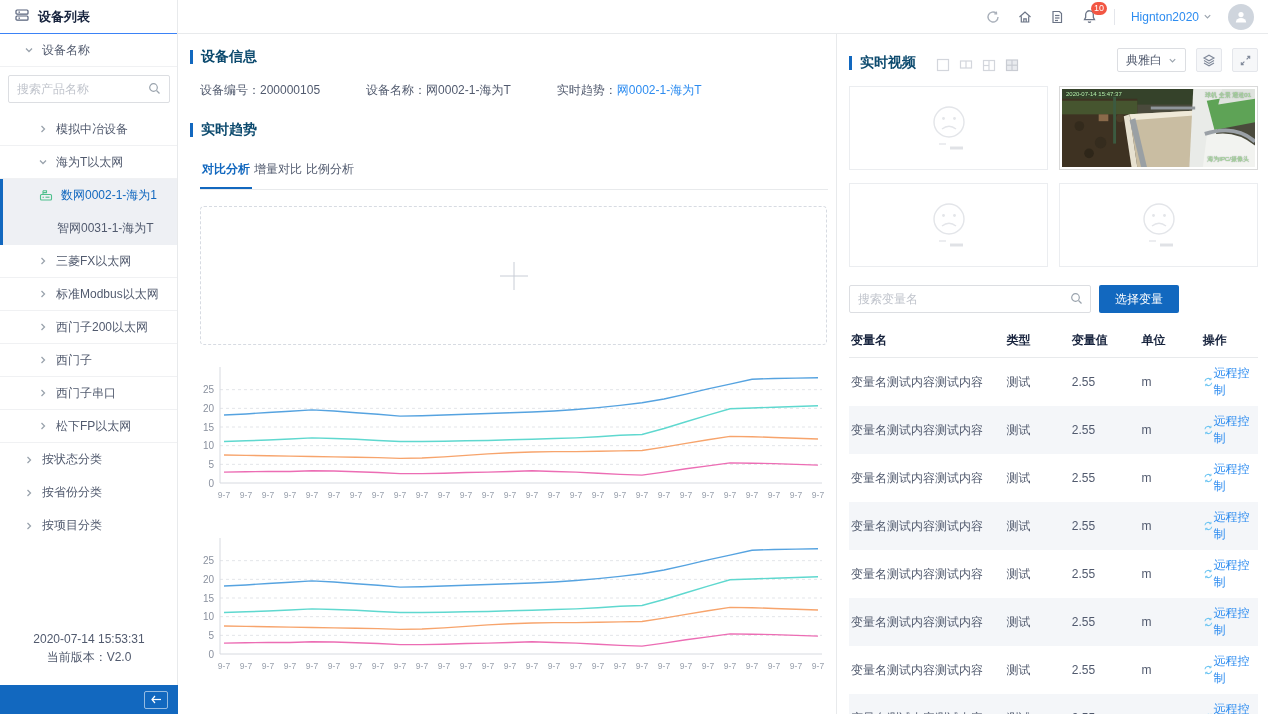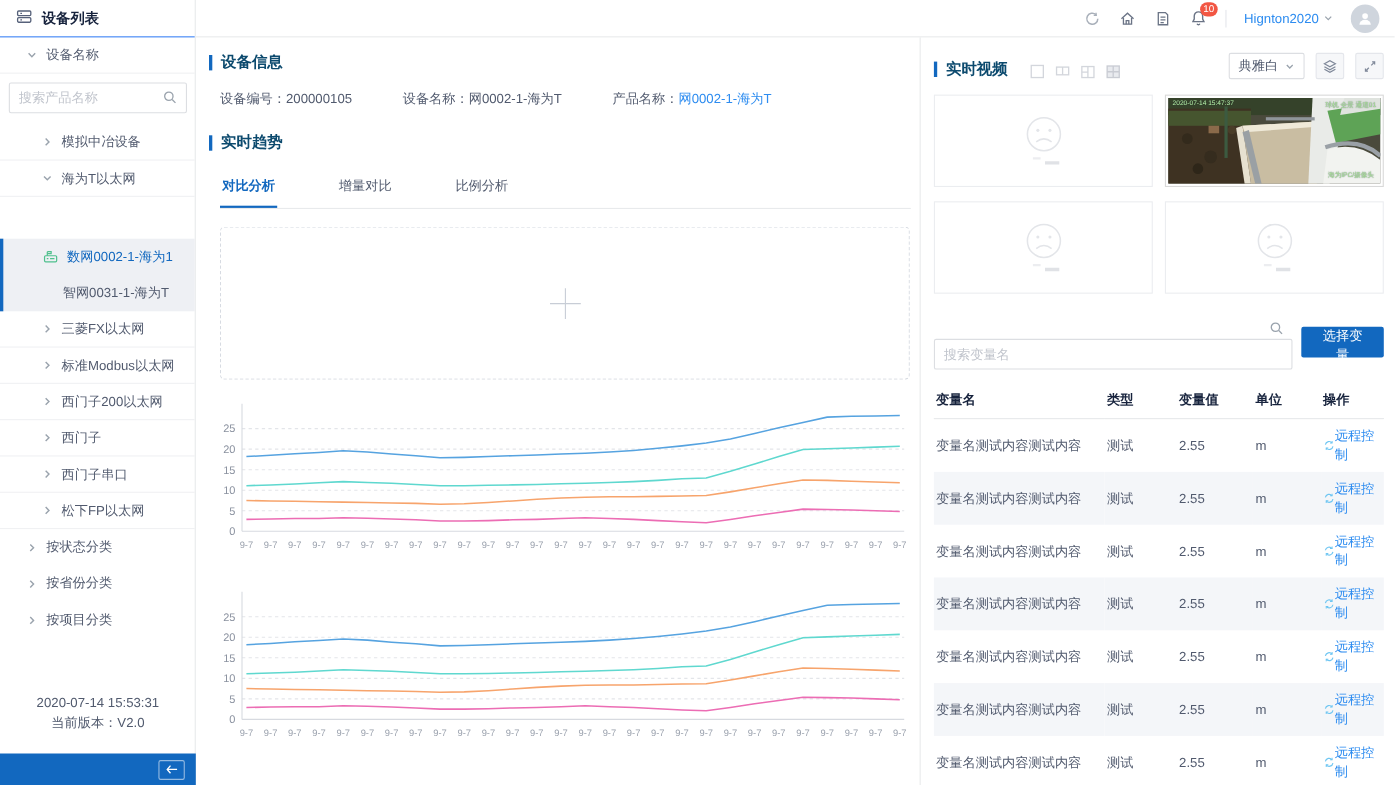--- a/index.html
+++ b/index.html
@@ -8,21 +8,21 @@
   .app { display:flex; width:1268px; height:714px; }
 
   
   .sidebar { position:relative; width:178px; height:714px; border-right:1px solid #e8eaec; background:#fff; flex:0 0 178px; }
   .sb-header { height:34px; display:flex; align-items:center; gap:8px; padding:0 14px; border-bottom:1px solid #3b82f6; }
   .sb-title { font-size:13px; font-weight:bold; color:#17233d; }
   .sb-row { display:flex; align-items:center; gap:8px; height:33px; padding-left:24px; border-bottom:1px solid #f0f1f3; cursor:pointer; color:#515a6e; }
   .sb-row.lvl1 { padding-left:38px; }
   .sb-row.leaf { padding-left:54px; border-bottom:none; }
   .sb-row.inblock { background:#eef0f4; border-left:3px solid #1268bf; }
-  .sb-row.selected { color:#1268bf; padding-left:36px;margin-top:38px; }
+  .sb-row.selected { color:#1268bf; padding-left:36px; }
   .sb-search { margin:8px 8px 10px 8px; position:relative; }
   .sb-search input { width:162px; height:28px; border:1px solid #dcdee2; border-radius:2px; padding:0 26px 0 8px; font-size:12px; color:#515a6e; outline:none; }
   .sb-search input::placeholder { color:#c0c4cc; }
   .sb-search .mag { position:absolute; right:8px; top:7px; }
   .chev { display:inline-flex; flex:0 0 auto; }
   .sb-footer { position:absolute; bottom:48px; left:0; width:178px; text-align:center; color:#515a6e; line-height:18px; font-size:12px; }
   .sb-bluebar { position:absolute; bottom:0; left:0; width:178px; height:29px; background:#1268bf; display:flex; align-items:center; justify-content:flex-end; padding-right:10px; }
   .sb-collapse { width:24px; height:18px; border:1px solid rgba(255,255,255,.55); border-radius:2px; display:flex; align-items:center; justify-content:center; cursor:pointer; }
 
   
@@ -37,21 +37,21 @@
   .content { flex:1; display:flex; min-height:0; }
   .center { width:658px; flex:0 0 658px; padding:14px 8px 0 12px; }
   .rpanel { flex:1; border-left:1px solid #e8eaec; padding:14px 10px 0 12px; min-width:0; }
 
   .sec-title { display:flex; align-items:center; gap:8px; font-size:14px; font-weight:bold; color:#0c4a6e; }
   .sec-bar { width:3px; height:14px; background:#1268bf; }
 
   .dev-fields { display:flex; gap:46px; margin:16px 0 22px 10px; color:#515a6e; }
   .dev-fields .lk { color:#2d8cf0; cursor:pointer; }
 
-  .tabs { display:flex; gap:54px; margin:14px 0 0 10px; border-bottom:1px solid #e8eaec; width:628px; }
+  .tabs { display:flex; margin:14px 0 0 10px; border-bottom:1px solid #e8eaec; width:628px; }
   .tab { padding:8px 2px 9px; cursor:pointer; color:#515a6e; }
   .tab.active { color:#1268bf; border-bottom:2px solid #1268bf; font-weight:bold; }
 
   .dashbox { margin:16px 0 0 10px; width:627px; height:139px; border:1px dashed #d7dbe2; border-radius:4px; display:flex; align-items:center; justify-content:center; cursor:pointer; }
 
   .chart-wrap { margin-left:2px; margin-top:16px; }
 
   
   .rp-head { display:flex; align-items:flex-end; gap:10px; }
   .rp-head .spacer { flex:1; }
@@ -62,21 +62,21 @@
 
   .video-grid { display:grid; grid-template-columns:1fr 1fr; gap:13px 11px; margin-top:14px; }
   .vcell { height:84px; border:1px solid #ebedf0; background:#fff; display:flex; align-items:center; justify-content:center; cursor:pointer; position:relative; overflow:hidden; }
   .vcell.live { border-color:#d9d9d9; padding:2px; }
   .vcell.live svg { display:block; }
   .ov { position:absolute; font-size:6px; color:#b8f2a0; text-shadow:0 0 1px #234; white-space:nowrap; }
   .ov.tl { top:4px; left:6px; } .ov.tr { top:4px; right:6px; } .ov.br { bottom:5px; right:8px; }
 
   .var-search { display:flex; align-items:center; gap:8px; margin-top:18px; }
   .vs-input { position:relative; }
-  .vs-input input { width:326px; height:28px; border:1px solid #dcdee2; border-radius:2px; padding:0 28px 0 8px; font-size:12px; outline:none; color:#515a6e;margin-top:23px; }
+  .vs-input input { width:242px; height:28px; border:1px solid #dcdee2; border-radius:2px; padding:0 28px 0 8px; font-size:12px; outline:none; color:#515a6e; }
   .vs-input input::placeholder { color:#c0c4cc; }
   .vs-input .mag { position:absolute; right:8px; top:7px; }
   .btn-primary { height:28px; padding:0 16px; background:#1268bf; color:#fff; border:none; border-radius:2px; font-size:12px; cursor:pointer; }
 
   table.vars { width:100%; border-collapse:collapse; margin-top:12px; table-layout:fixed; }
   table.vars th { text-align:left; font-size:12px; color:#17233d; font-weight:bold; padding:7px 2px 8px; border-bottom:1px solid #e8eaec; }
   table.vars td { font-size:12px; color:#515a6e; padding:7px 2px; }
   table.vars tr.alt td { background:#f4f6f9; }
   td.op, th.op { color:#2d8cf0; }
   .op-link { color:#2d8cf0; cursor:pointer; display:inline-flex; align-items:center; gap:0; }
@@ -268,21 +268,21 @@
 
       <section class="center">
         <div class="sec-title">
           <span class="sec-bar"></span>
           <span>设备信息</span>
         </div>
 
         <div class="dev-fields" id="device-fields">
             <span><span>设备编号：</span><span>200000105</span></span>
             <span><span>设备名称：</span><span>网0002-1-海为T</span></span>
-            <span><span>产品名称：</span><span class="lk">网0002-1-海为T</span></span>
+            <span><span>实时趋势：</span><span class="lk">网0002-1-海为T</span></span>
           </div>
 
         <div class="sec-title">
           <span class="sec-bar"></span>
           <span>实时趋势</span>
         </div>
 
         <div class="tabs" id="trend-tabs">
             <div class="tab active">对比分析</div>
             <div class="tab">增量对比</div>

